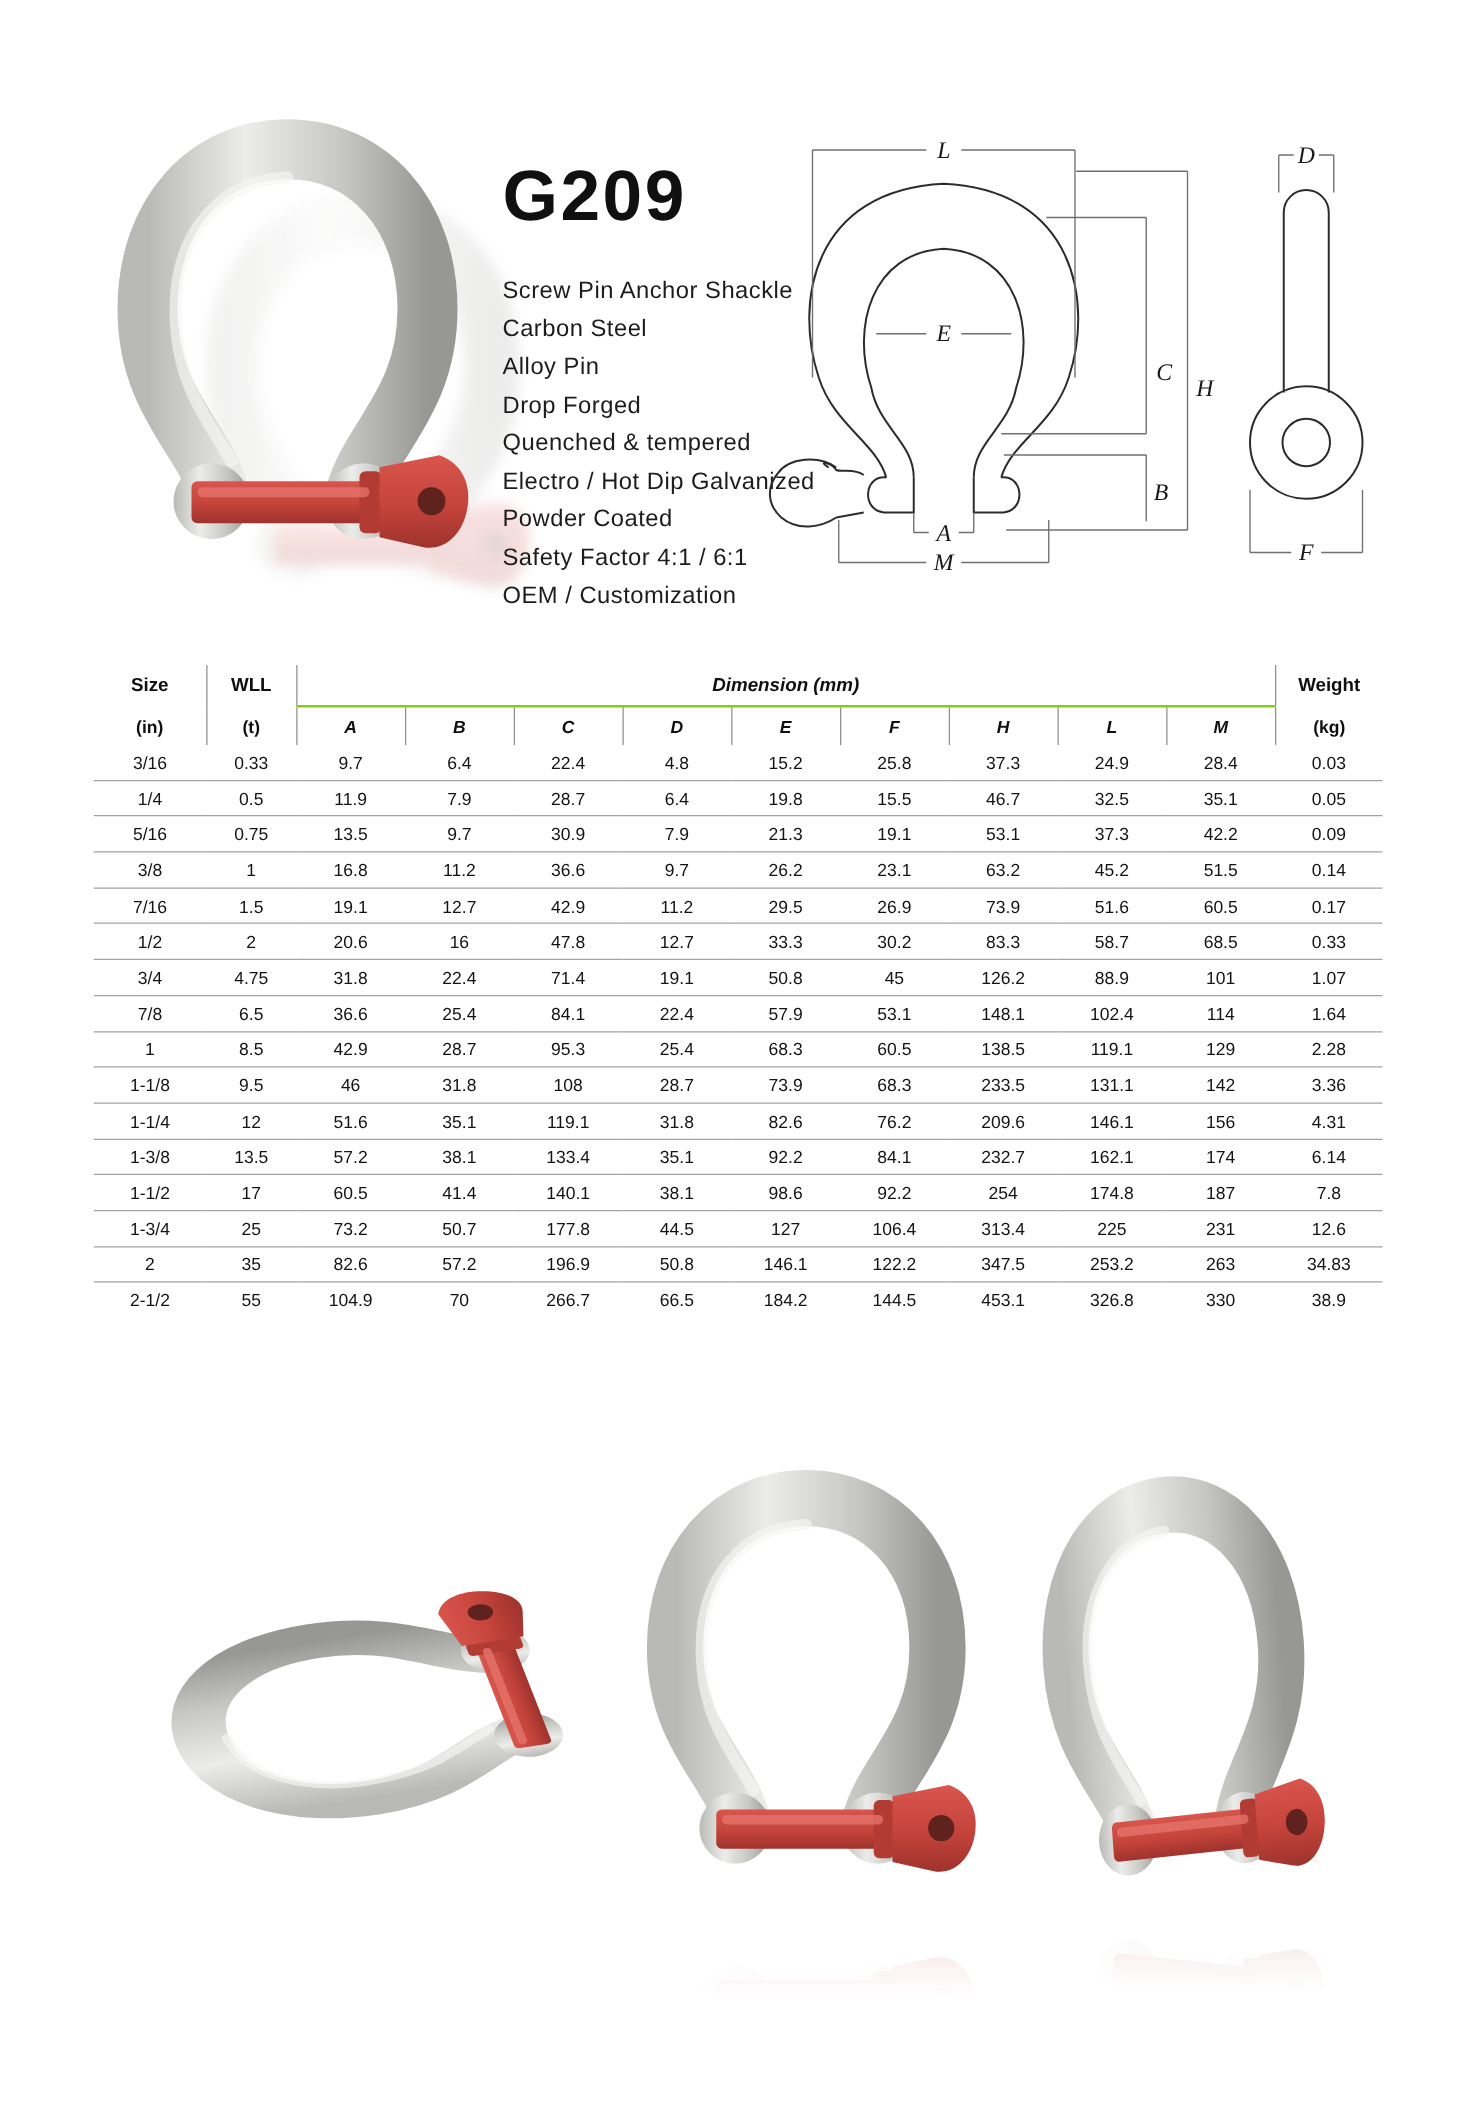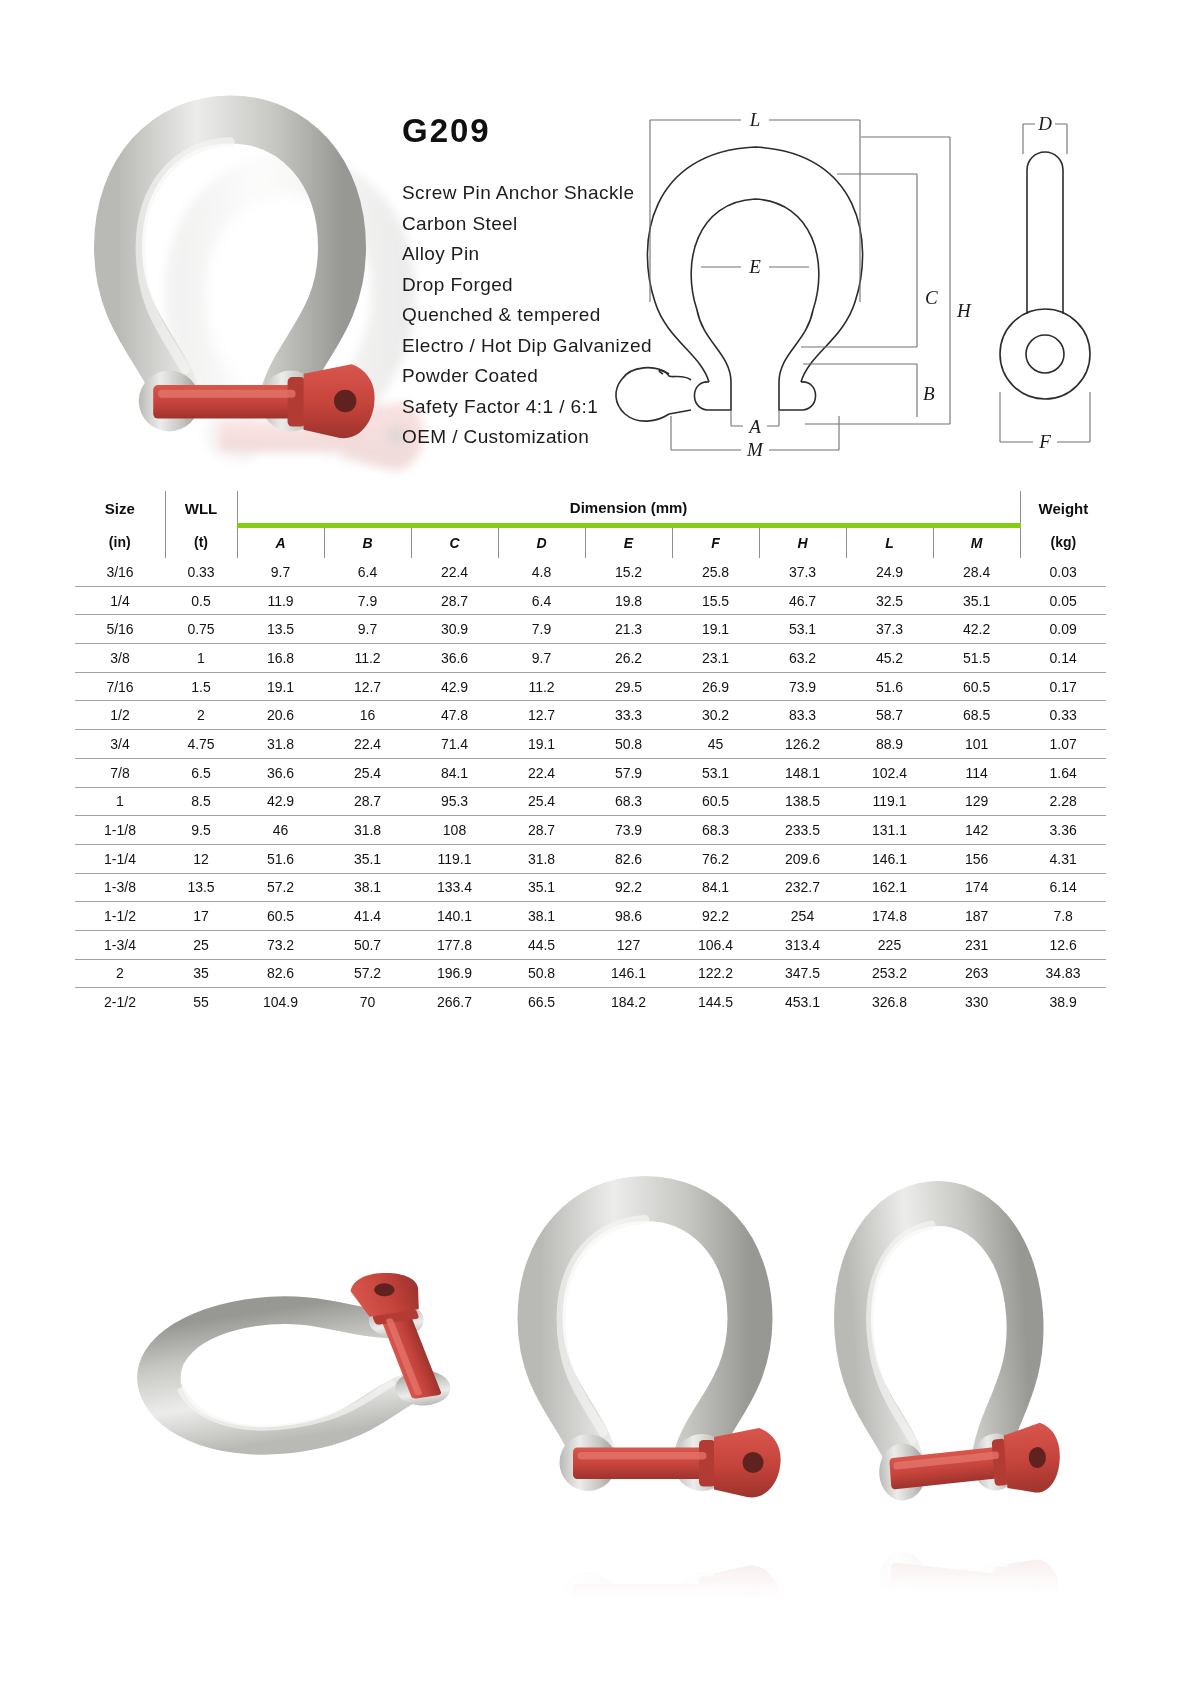--- a/index.html
+++ b/index.html
@@ -7,41 +7,41 @@
         font-family:"Liberation Sans",sans-serif;color:#111;}
 
   
   .photo-main{position:absolute;left:70px;top:80px;width:345px;height:395px;}
   .photo-main .ghost{position:absolute;left:70px;top:60px;width:300px;height:340px;
         opacity:.35;filter:blur(5px);}
   .photo-main .obj{position:absolute;left:0;top:0;width:320px;height:370px;}
 
   
   .title-block{position:absolute;left:402px;top:108px;width:250px;}
-  .model{font-size:33px;font-weight:600;letter-spacing:2px;color:#101010;margin:4px 0 28px 0;}
+  .model{font-size:57px;font-weight:600;letter-spacing:2px;color:#101010;margin:16px 0 28px 0;}
   .features{list-style:none;margin:0;padding:0;}
   .features li{font-size:19px;line-height:30.5px;color:#1c1c1c;letter-spacing:.4px;white-space:nowrap;}
 
   
   .drawing-front{position:absolute;left:605px;top:92px;width:370px;height:375px;}
   .drawing-side{position:absolute;left:975px;top:92px;width:140px;height:375px;}
   .td-line{stroke:#2c2c2c;stroke-width:1.6;fill:none;}
   .dim-line{stroke:#707070;stroke-width:1.1;fill:none;}
   .dim-text{font-family:"Liberation Serif",serif;font-style:italic;font-size:19px;fill:#1a1a1a;}
 
   
-  .spec{position:absolute;left:75px;top:491px;width:1031px;}
+  .spec{position:absolute;left:75px;top:532px;width:1031px;}
   table{border-collapse:collapse;table-layout:fixed;width:1031px;}
   th,td{padding:0;text-align:center;vertical-align:middle;}
   .h1row th{height:32px;font-size:15px;font-weight:bold;color:#0f0f0f;}
   .h2row th{height:30px;font-size:14px;font-weight:bold;color:#0f0f0f;}
   .dim-letter{font-style:italic;font-size:15px;}
   .vsep-r{border-right:1px solid #8f8f8f;}
   .vsep-l{border-left:1px solid #8f8f8f;}
-  .hsep-b{border-bottom:5px solid #84cc16;}
+  .hsep-b{border-bottom:2px solid #84cc16;font-style:italic;}
   tbody td{height:27.7px;font-size:14px;color:#131313;border-bottom:1px solid #a2a2a2;}
   tbody tr:last-child td{border-bottom:none;}
 
   
   .photo-wrap{position:absolute;}
   .refl{opacity:.20;-webkit-mask-image:linear-gradient(to bottom,rgba(0,0,0,.8),transparent 55%);
         mask-image:linear-gradient(to bottom,rgba(0,0,0,.8),transparent 55%);}
 </style>
 </head>
 <body>

